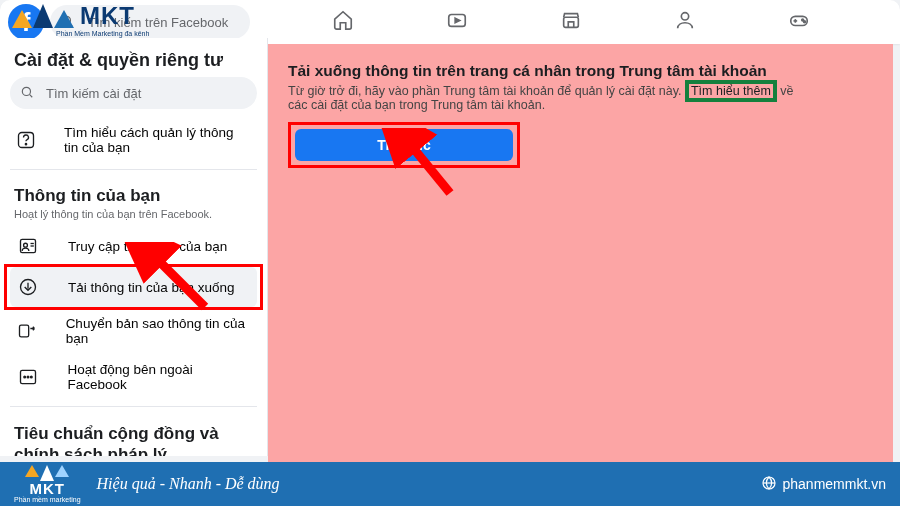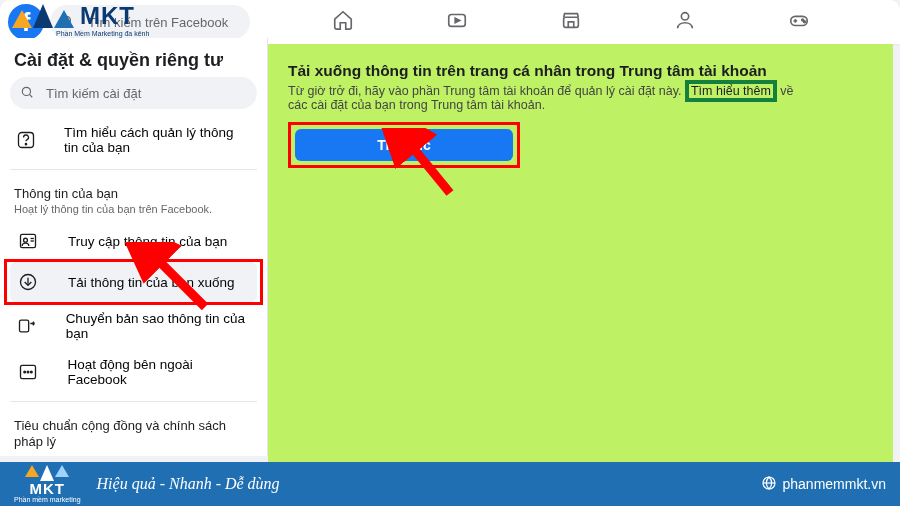--- a/index.html
+++ b/index.html
@@ -94,21 +94,21 @@
   }
   .side-icon {
     width:24px; height:24px;
     display:flex; align-items:center; justify-content:center;
     color:#1c1e21;
   }
   .side-icon svg, .side-icon .circle {
     width:20px; height:20px;
   }
   .section-title {
-    font-size:13px; font-weight:400;
+    font-size:17px; font-weight:700;
     padding:10px 4px 2px 4px;
   }
   .section-sub {
     font-size:11px;
     color:#65676b;
     padding:0 4px 6px 4px;
   }
   .divider { height:1px; background:#e4e6eb; margin:6px 0; }
 
   .highlight-box {
@@ -117,21 +117,21 @@
     padding:0 3px;
   }
   .active-row { background:#f0f2f5; }
 
   
   .main {
     position:absolute;
     left:268px; top:44px;
     right:7px;
     height:418px;
-    background:#bef264;
+    background:#fca5a5;
     padding:18px 20px;
   }
   .main h3 {
     font-size:15.5px;
     font-weight:700;
     margin-bottom:4px;
   }
   .main p {
     font-size:12.5px;
     color:#444;

